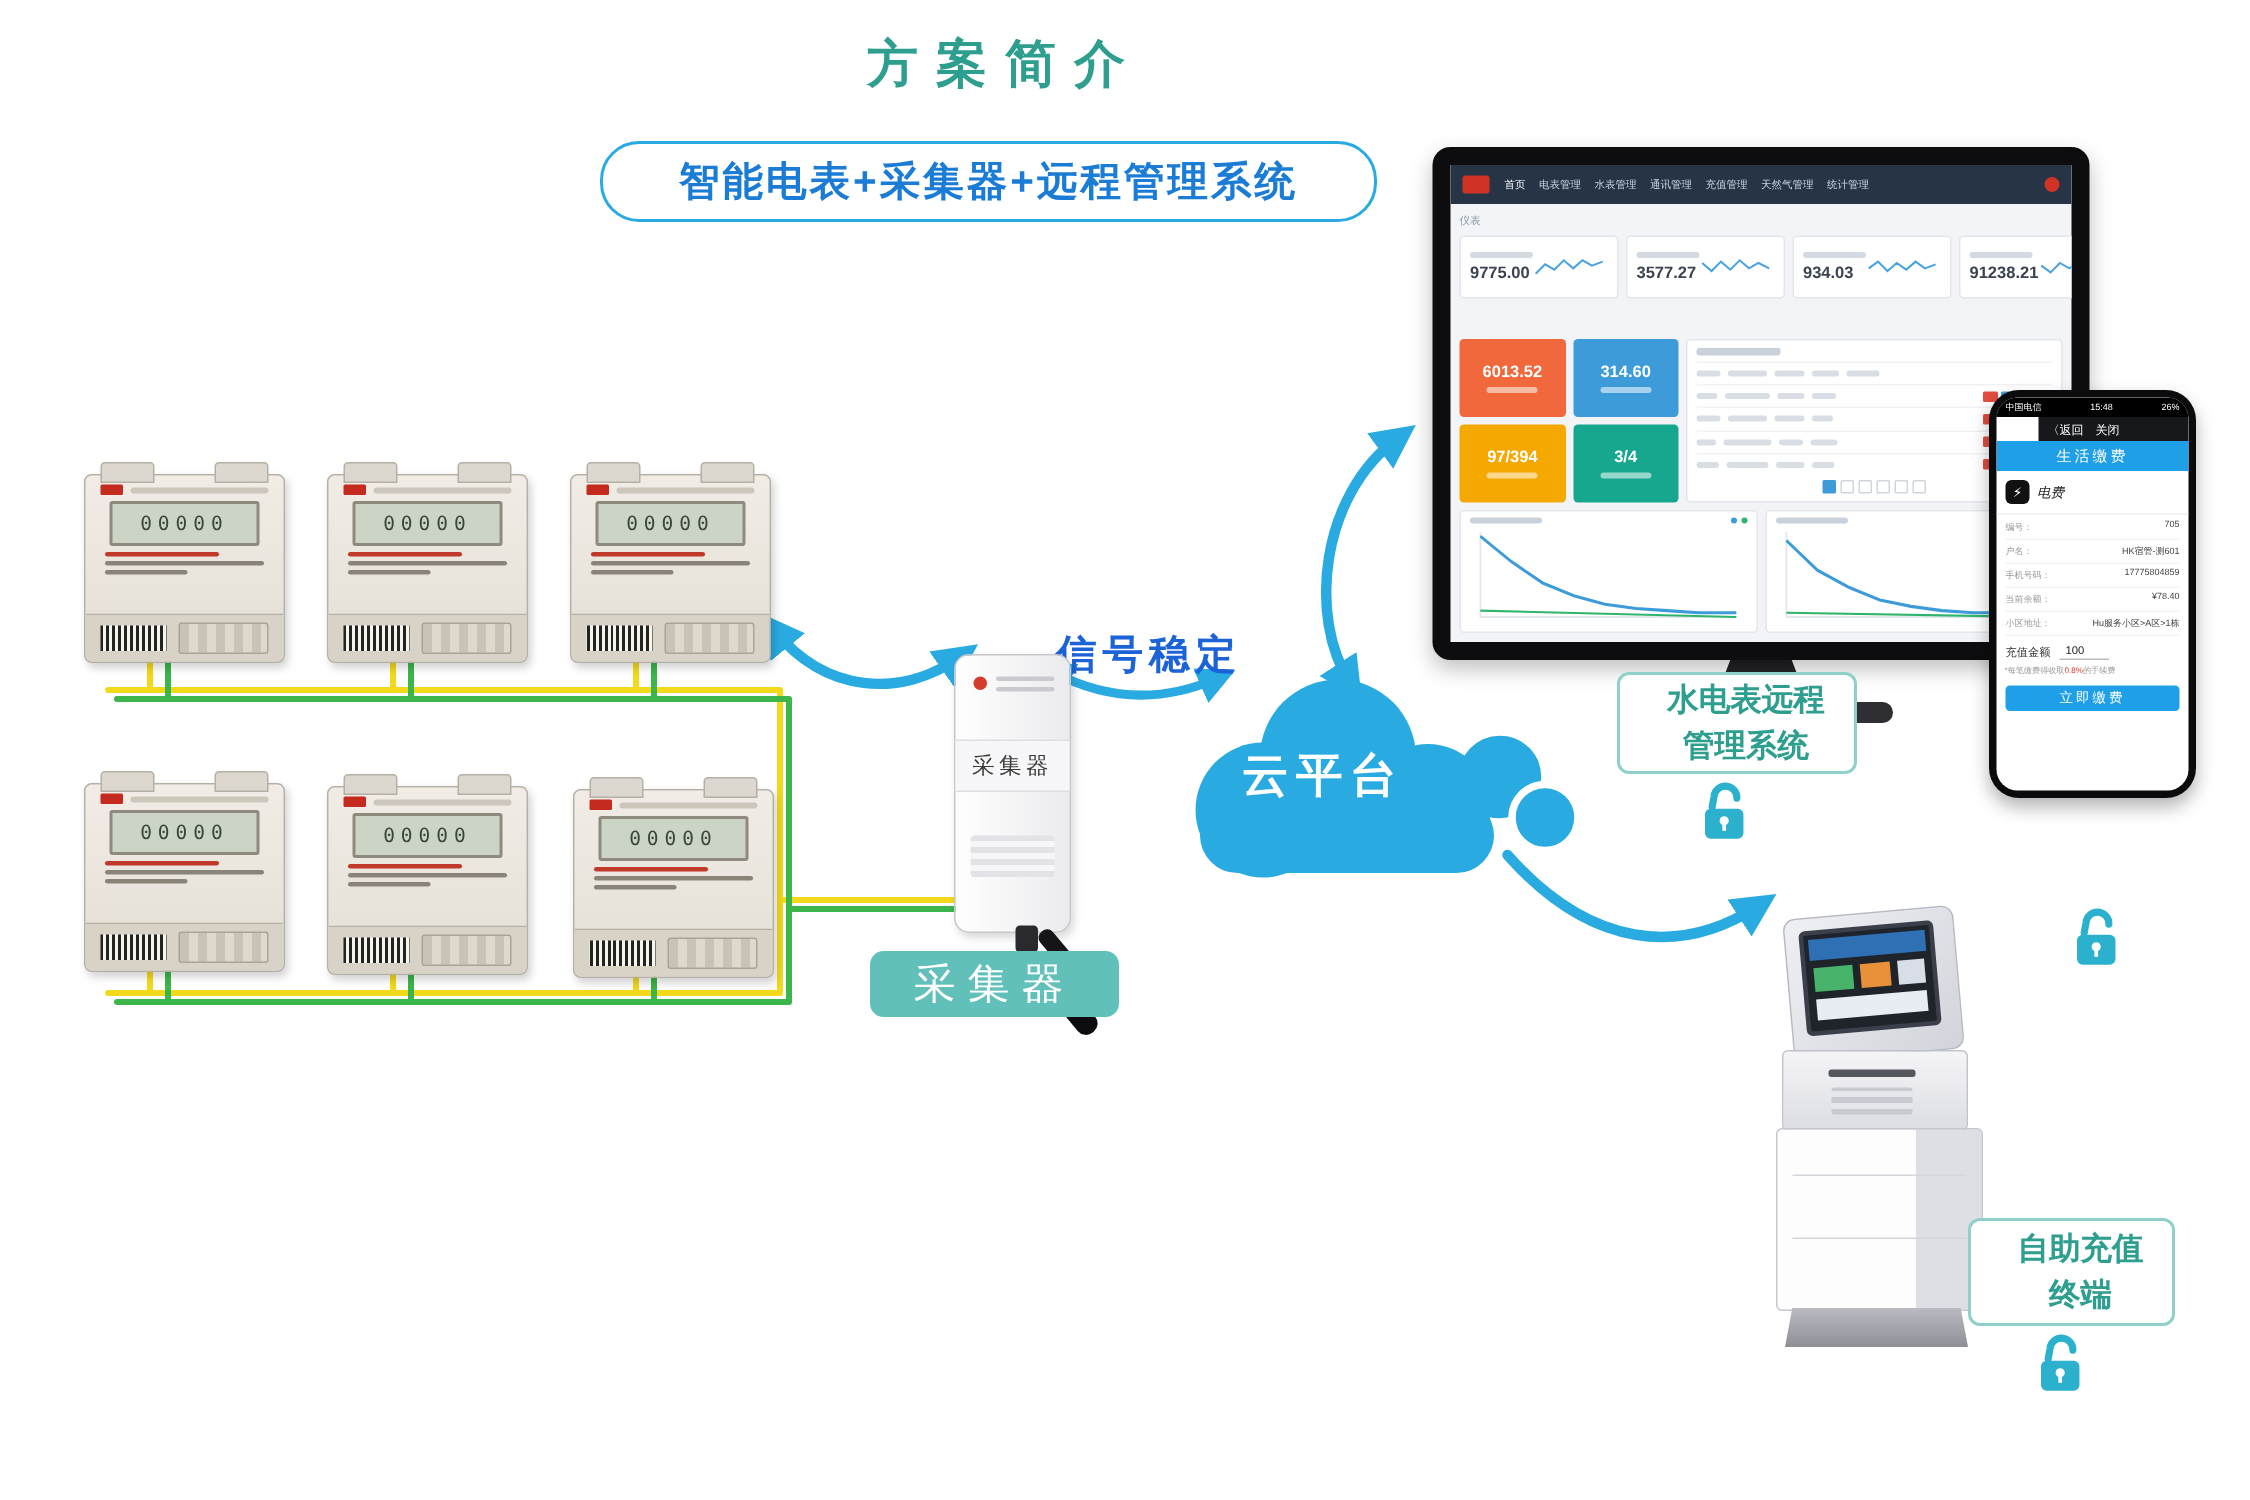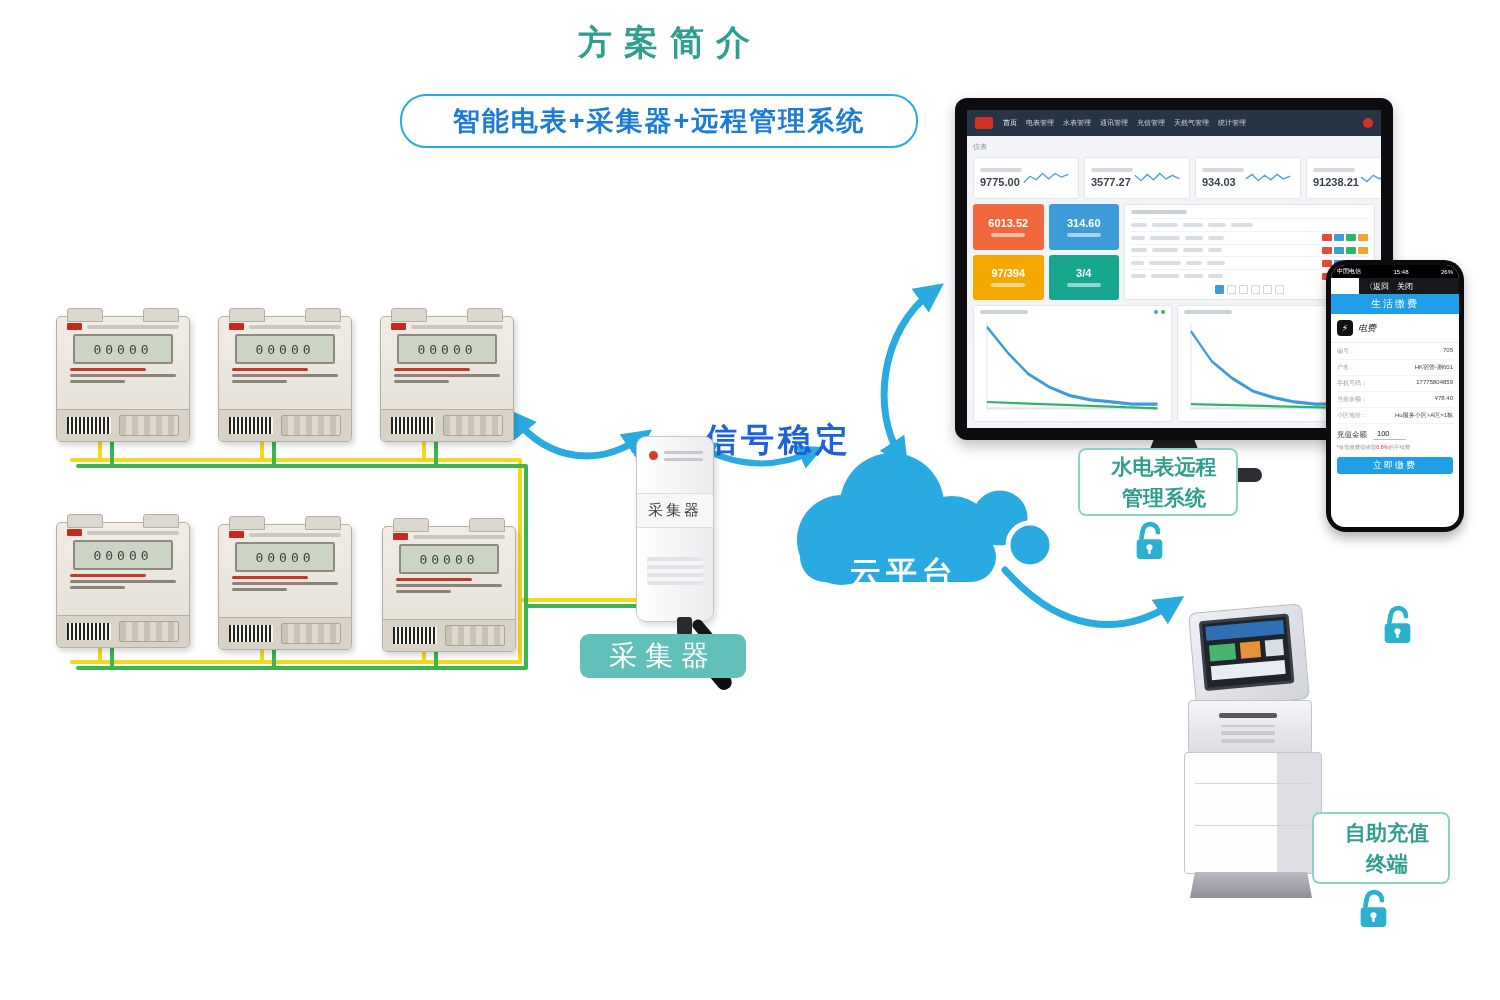--- a/index.html
+++ b/index.html
@@ -6,24 +6,24 @@
   .stage{position:relative;width:1500px;height:1000px;background:#fff;overflow:hidden;
          font-family:"Liberation Sans","DejaVu Sans",sans-serif;}
   .abs{position:absolute;}
 
   
   .title{position:absolute;left:420px;top:20px;width:500px;margin:0;text-align:center;
          font-size:34px;font-weight:bold;color:#2E9E8F;letter-spacing:12px;}
   .badge{position:absolute;left:400px;top:94px;width:514px;height:50px;border:2px solid #29ABE2;
          border-radius:26px;display:flex;align-items:center;justify-content:center;
          font-size:27px;font-weight:bold;color:#1B7CD6;letter-spacing:2px;background:#fff;}
-  .signal{position:absolute;left:704px;top:418px;font-size:33px;font-weight:bold;color:#1C63D8;letter-spacing:4px;}
+  .signal{position:absolute;left:704px;top:418px;font-size:27px;font-weight:bold;color:#1C63D8;letter-spacing:4px;}
   .pill{position:absolute;left:580px;top:634px;width:166px;height:44px;background:#61C1BA;border-radius:9px;
         color:#fff;font-size:28px;display:flex;align-items:center;justify-content:center;letter-spacing:8px;}
-  .cloud-label{position:absolute;left:828px;top:552px;width:130px;text-align:right;
+  .cloud-label{position:absolute;left:828px;top:496px;width:130px;text-align:left;
         font-size:31px;font-weight:bold;color:#fff;letter-spacing:5px;}
 
   
   .meter{position:absolute;width:132px;height:124px;background:linear-gradient(180deg,#f1ede6,#e3ded5);
          border:1px solid #b6b0a4;border-radius:5px;box-shadow:2px 3px 6px rgba(0,0,0,.18);}
   .m-tab{position:absolute;top:-9px;width:34px;height:12px;background:#ddd8cf;border:1px solid #b6b0a4;border-radius:3px 3px 0 0;}
   .m-tab.l{left:10px;}.m-tab.r{right:10px;}
   .m-head{display:flex;align-items:center;gap:5px;padding:6px 10px 2px;}
   .m-logo{width:15px;height:7px;background:#C42B1E;border-radius:1px;}
   .m-hline{flex:1;height:4px;background:#b4ada0;border-radius:2px;opacity:.6;}
@@ -72,21 +72,21 @@
   .dash-user{margin-left:auto;width:10px;height:10px;border-radius:50%;background:#D13327;}
   .dash-body{flex:1;padding:6px;display:flex;flex-direction:column;gap:5px;min-height:0;}
   .crumb{font-size:7px;color:#8a96a5;}
   .stats{display:flex;gap:5px;flex:0 0 auto;}
   .stat{flex:1;height:42px;background:#fff;border:1px solid #e3e7ec;border-radius:3px;display:flex;
         align-items:center;justify-content:space-between;padding:4px 6px;box-sizing:border-box;}
   .sv{display:flex;flex-direction:column;gap:4px;}
   .slabel{width:42px;height:4px;background:#d4dae2;border-radius:2px;}
   .stat b{font-size:11px;color:#3a4450;}
   .spark{width:50px;height:22px;}
-  .mid{display:flex;gap:5px;height:96px;flex:0 0 auto;}
+  .mid{display:flex;gap:5px;height:109px;flex:0 0 auto;margin-top:22px;}
   .cards{width:146px;display:grid;grid-template-columns:1fr 1fr;grid-auto-rows:1fr;gap:5px;}
   .card{border-radius:3px;color:#fff;display:flex;flex-direction:column;align-items:center;justify-content:center;gap:4px;}
   .card b{font-size:11px;}
   .card i{width:34px;height:4px;background:rgba(255,255,255,.55);border-radius:2px;}
   .card.orange{background:#F0683B;}.card.blue{background:#3D9BD9;}
   .card.yellow{background:#F5A800;}.card.teal{background:#17A68E;}
   .tpanel{flex:1;background:#fff;border:1px solid #e3e7ec;border-radius:3px;padding:5px 6px;display:flex;flex-direction:column;box-sizing:border-box;}
   .tp-title{width:56px;height:5px;background:#c9d1da;border-radius:2px;margin-bottom:4px;}
   .tp-row{display:flex;align-items:center;gap:5px;height:15px;border-top:1px solid #f0f2f5;}
   .cell{height:4px;background:#d9dee5;border-radius:2px;display:inline-block;}

